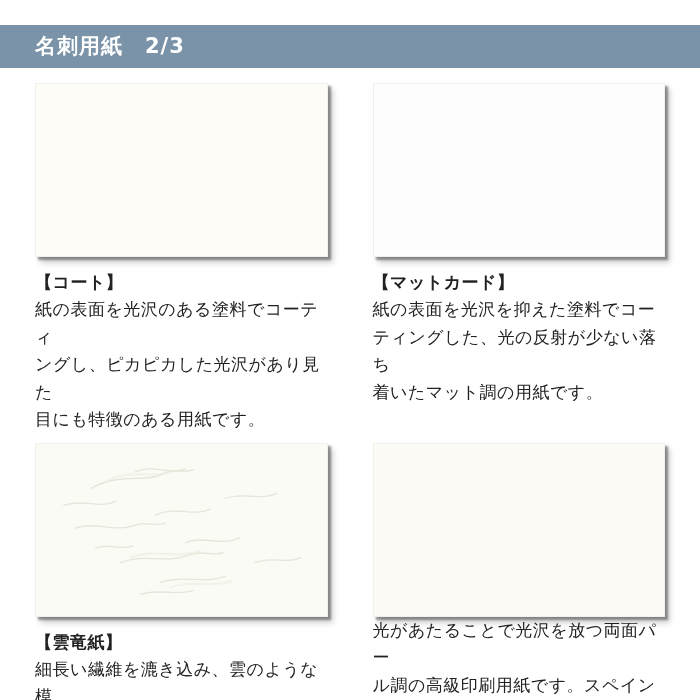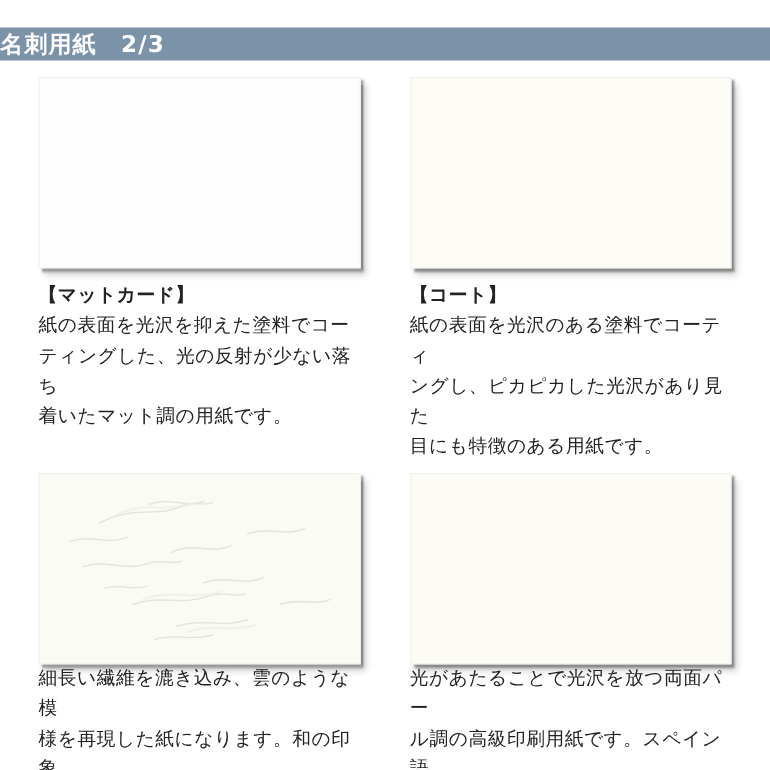--- a/index.html
+++ b/index.html
@@ -15,25 +15,26 @@
     color: #222222;
   }
   .page {
     position: relative;
     width: 700px;
     height: 700px;
     background: #ffffff;
   }
   .header-bar {
     margin-top: 25px;
-    height: 30px;
+    height: 43px;
     width: 100%;
     display: flex;
     align-items: center;
     box-sizing: border-box;
+    padding-left: 35px;
   }
   .header-title {
     font-size: 21px;
     font-weight: bold;
     letter-spacing: 1px;
     line-height: 1;
     white-space: pre;
   }
   .grid {
     margin: 15px 35px 0 35px;
@@ -80,33 +81,33 @@
 
 <div class="page">
 
   <div class="header-bar" style="background: rgb(123, 147, 169); color: rgb(255, 255, 255);">
     <div class="header-title">名刺用紙　2/3</div>
   </div>
 
   <div class="grid">
 
     <section class="card">
+      <div class="paper" style="background: rgb(253, 252, 247);"></div>
+      <h2 class="card-title">【コート】</h2>
+      <p class="card-desc">紙の表面を光沢のある塗料でコーティ
+ングし、ピカピカした光沢があり見た
+目にも特徴のある用紙です。</p>
+    </section>
+
+    <section class="card">
       <div class="paper" style="background: rgb(253, 253, 253);"></div>
       <h2 class="card-title">【マットカード】</h2>
       <p class="card-desc">紙の表面を光沢を抑えた塗料でコー
 ティングした、光の反射が少ない落ち
 着いたマット調の用紙です。</p>
-    </section>
-
-    <section class="card">
-      <div class="paper" style="background: rgb(253, 252, 247);"></div>
-      <h2 class="card-title">【コート】</h2>
-      <p class="card-desc">紙の表面を光沢のある塗料でコーティ
-ングし、ピカピカした光沢があり見た
-目にも特徴のある用紙です。</p>
     </section>
 
     <section class="card">
       <div class="paper" style="background: rgb(251, 251, 246);">
         <svg viewBox="0 0 292 174" preserveAspectRatio="none">
           <g fill="none" stroke="#e2e2d6" stroke-width="1.4" opacity="0.85" stroke-linecap="round">
             <path d="M55,45 C85,28 110,40 128,30 C140,24 150,30 158,26"></path>
             <path d="M100,28 C120,20 135,32 150,25"></path>
             <path d="M28,62 C50,55 62,66 80,58"></path>
             <path d="M40,85 C62,78 78,90 100,82 C112,78 120,84 130,80"></path>
@@ -119,20 +120,21 @@
             <path d="M220,120 C238,113 252,122 266,115"></path>
             <path d="M60,105 C75,100 85,108 98,103"></path>
           </g>
           <g fill="none" stroke="#ededE2" stroke-width="2.2" opacity="0.6" stroke-linecap="round">
             <path d="M70,38 C95,24 118,36 140,27"></path>
             <path d="M95,115 C120,105 142,117 165,108"></path>
             <path d="M135,145 C158,137 175,146 196,139"></path>
           </g>
         </svg>
       </div>
+      <h2 class="card-title">【雲竜紙】</h2>
       <p class="card-desc">細長い繊維を漉き込み、雲のような模
 様を再現した紙になります。和の印象
 を与える名刺用紙です。</p>
     </section>
 
     <section class="card">
       <div class="paper" style="background: rgb(252, 251, 245);"></div>
       <p class="card-desc">光があたることで光沢を放つ両面パー
 ル調の高級印刷用紙です。スペイン語
 の「Perla（真珠）」が語源。</p>

